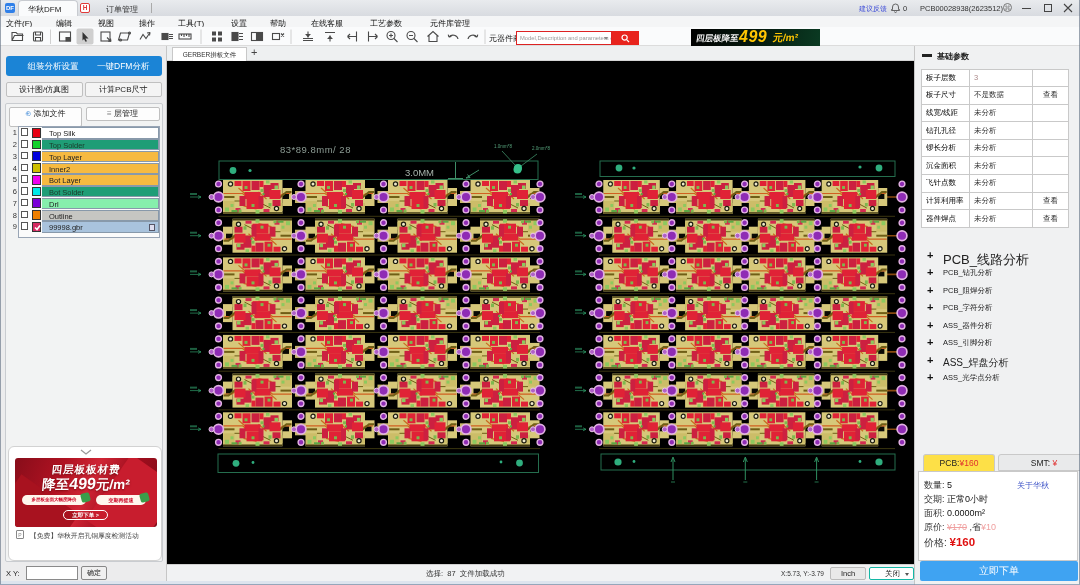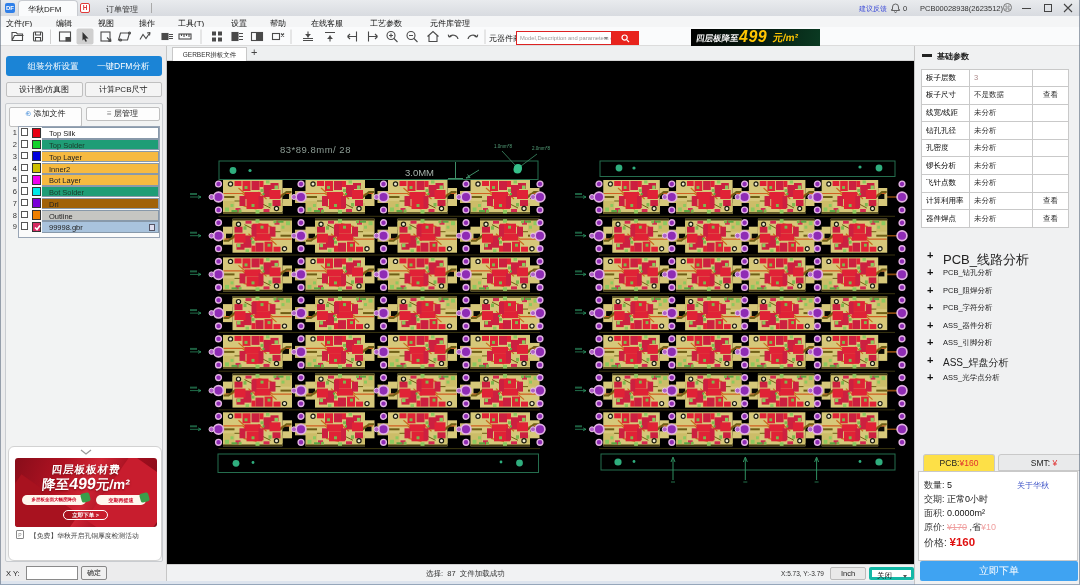--- a/index.html
+++ b/index.html
@@ -196,21 +196,21 @@
       <div style="position:absolute;left:0;top:186.2px;width:167px;height:11.2px">
         <div style="position:absolute;left:9px;top:1px;width:8px;text-align:right;font-size:7.5px;color:#333">6</div>
         <div style="position:absolute;left:20.5px;top:1px;width:7.5px;height:7.5px;background:#fff;border:1px solid #555"></div>
         <div style="position:absolute;left:31.5px;top:0.5px;width:9.5px;height:9.8px;background:#00e8e8;border:1px solid #333"></div>
         <div style="position:absolute;left:42px;top:0;width:117px;height:11.2px;background:#1f9d76;border:1px solid #8899aa;border-left:none;font-size:7.5px;color:#1a3a2a;line-height:11px;padding-left:7px;box-sizing:border-box">Bot Solder</div>
       </div>
       <div style="position:absolute;left:0;top:197.9px;width:167px;height:11.2px">
         <div style="position:absolute;left:9px;top:1px;width:8px;text-align:right;font-size:7.5px;color:#333">7</div>
         <div style="position:absolute;left:20.5px;top:1px;width:7.5px;height:7.5px;background:#fff;border:1px solid #555"></div>
         <div style="position:absolute;left:31.5px;top:0.5px;width:9.5px;height:9.8px;background:#7a00d8;border:1px solid #333"></div>
-        <div style="position:absolute;left:42px;top:0;width:117px;height:11.2px;background:#a16207;border:1px solid #8899aa;border-left:none;font-size:7.5px;color:#222;line-height:11px;padding-left:7px;box-sizing:border-box">Drl</div>
+        <div style="position:absolute;left:42px;top:0;width:117px;height:11.2px;background:#86efac;border:1px solid #8899aa;border-left:none;font-size:7.5px;color:#222;line-height:11px;padding-left:7px;box-sizing:border-box">Drl</div>
       </div>
       <div style="position:absolute;left:0;top:209.7px;width:167px;height:11.2px">
         <div style="position:absolute;left:9px;top:1px;width:8px;text-align:right;font-size:7.5px;color:#333">8</div>
         <div style="position:absolute;left:20.5px;top:1px;width:7.5px;height:7.5px;background:#fff;border:1px solid #555"></div>
         <div style="position:absolute;left:31.5px;top:0.5px;width:9.5px;height:9.8px;background:#ef7f00;border:1px solid #333"></div>
         <div style="position:absolute;left:42px;top:0;width:117px;height:11.2px;background:#c6c6c2;border:1px solid #8899aa;border-left:none;font-size:7.5px;color:#222;line-height:11px;padding-left:7px;box-sizing:border-box">Outline</div>
       </div>
       <div style="position:absolute;left:0;top:221.4px;width:167px;height:11.2px">
         <div style="position:absolute;left:9px;top:1px;width:8px;text-align:right;font-size:7.5px;color:#333">9</div>
         <div style="position:absolute;left:20.5px;top:1px;width:7.5px;height:7.5px;background:#fff;border:1px solid #555"></div>
@@ -644,21 +644,21 @@
 <rect x="23" y="364.3" width="7" height="2" fill="#1d5f40"></rect>
 <path d="M408,368.3 H419 M419,368.3 l-3,-1.5 M419,368.3 l-3,1.5" stroke="#2f9f6a" stroke-width="0.7" fill="none"></path>
 <rect x="408" y="364.3" width="7" height="2" fill="#1d5f40"></rect>
 </svg>
 </div>
 
 <div class="abs" style="left:167px;top:564px;width:747px;height:17px;background:#f1f2f3;border-top:1px solid #d0d0d0">
   <span class="abs" style="left:259px;top:4px;font-size:7.5px;color:#333">选择:&nbsp; 87&nbsp; 文件加载成功</span>
   <span class="abs" style="left:614px;top:5px;font-size:6.5px;color:#333">X:5.73, Y:-3.79</span>
   <div class="abs" style="left:663px;top:2px;width:36px;height:13px;background:#e9e9e9;border:1px solid #bbb;border-radius:2px;font-size:7.5px;color:#222;text-align:center;line-height:12px">Inch</div>
-  <div class="abs" style="left:702px;top:2px;width:45px;height:13px;background:#fff;border:3px solid #14b8a6;border-radius:2px;font-size:7.5px;color:#222;line-height:12px;padding-left:5px">关闭 <span style="position:absolute;right:4px;top:5px;width:0;height:0;border-left:2.5px solid transparent;border-right:2.5px solid transparent;border-top:3.5px solid #555"></span></div>
+  <div class="abs" style="left:702px;top:2px;width:45px;height:13px;background:#fff;border:1px solid #14b8a6;border-radius:2px;font-size:7.5px;color:#222;line-height:12px;padding-left:15px">关闭 <span style="position:absolute;right:4px;top:5px;width:0;height:0;border-left:2.5px solid transparent;border-right:2.5px solid transparent;border-top:3.5px solid #555"></span></div>
 </div>
 <div class="abs" style="left:0;top:581px;width:1080px;height:4px;background:#dde4ee"></div>
 
 <div class="abs" style="left:914px;top:46px;width:166px;height:539px;background:#f0f1f2;border-left:1px solid #c6c6c6">
   <div class="abs" style="left:7px;top:8px;width:10px;height:3px;background:#222"></div>
   <span class="abs" style="left:22px;top:5px;font-size:8px;font-weight:bold;color:#222">基础参数</span>
   <table style="position:absolute;left:6px;top:22.5px;width:147px;border-collapse:collapse;table-layout:fixed;background:#fff;font-size:7.5px">
         <colgroup>
           <col style="width:48px">
           <col style="width:63px">
@@ -679,26 +679,26 @@
             <td class="c1">线宽/线距</td>
             <td class="c2" style="color:#333">未分析</td>
             <td class="c3"></td>
           </tr>
           <tr>
             <td class="c1">钻孔孔径</td>
             <td class="c2" style="color:#333">未分析</td>
             <td class="c3"></td>
           </tr>
           <tr>
-            <td class="c1">孔密度</td>
+            <td class="c1">锣长分析</td>
             <td class="c2" style="color:#333">未分析</td>
             <td class="c3"></td>
           </tr>
           <tr>
-            <td class="c1">锣长分析</td>
+            <td class="c1">沉金面积</td>
             <td class="c2" style="color:#333">未分析</td>
             <td class="c3"></td>
           </tr>
           <tr>
             <td class="c1">飞针点数</td>
             <td class="c2" style="color:#333">未分析</td>
             <td class="c3"></td>
           </tr>
           <tr>
             <td class="c1">计算利用率</td>

